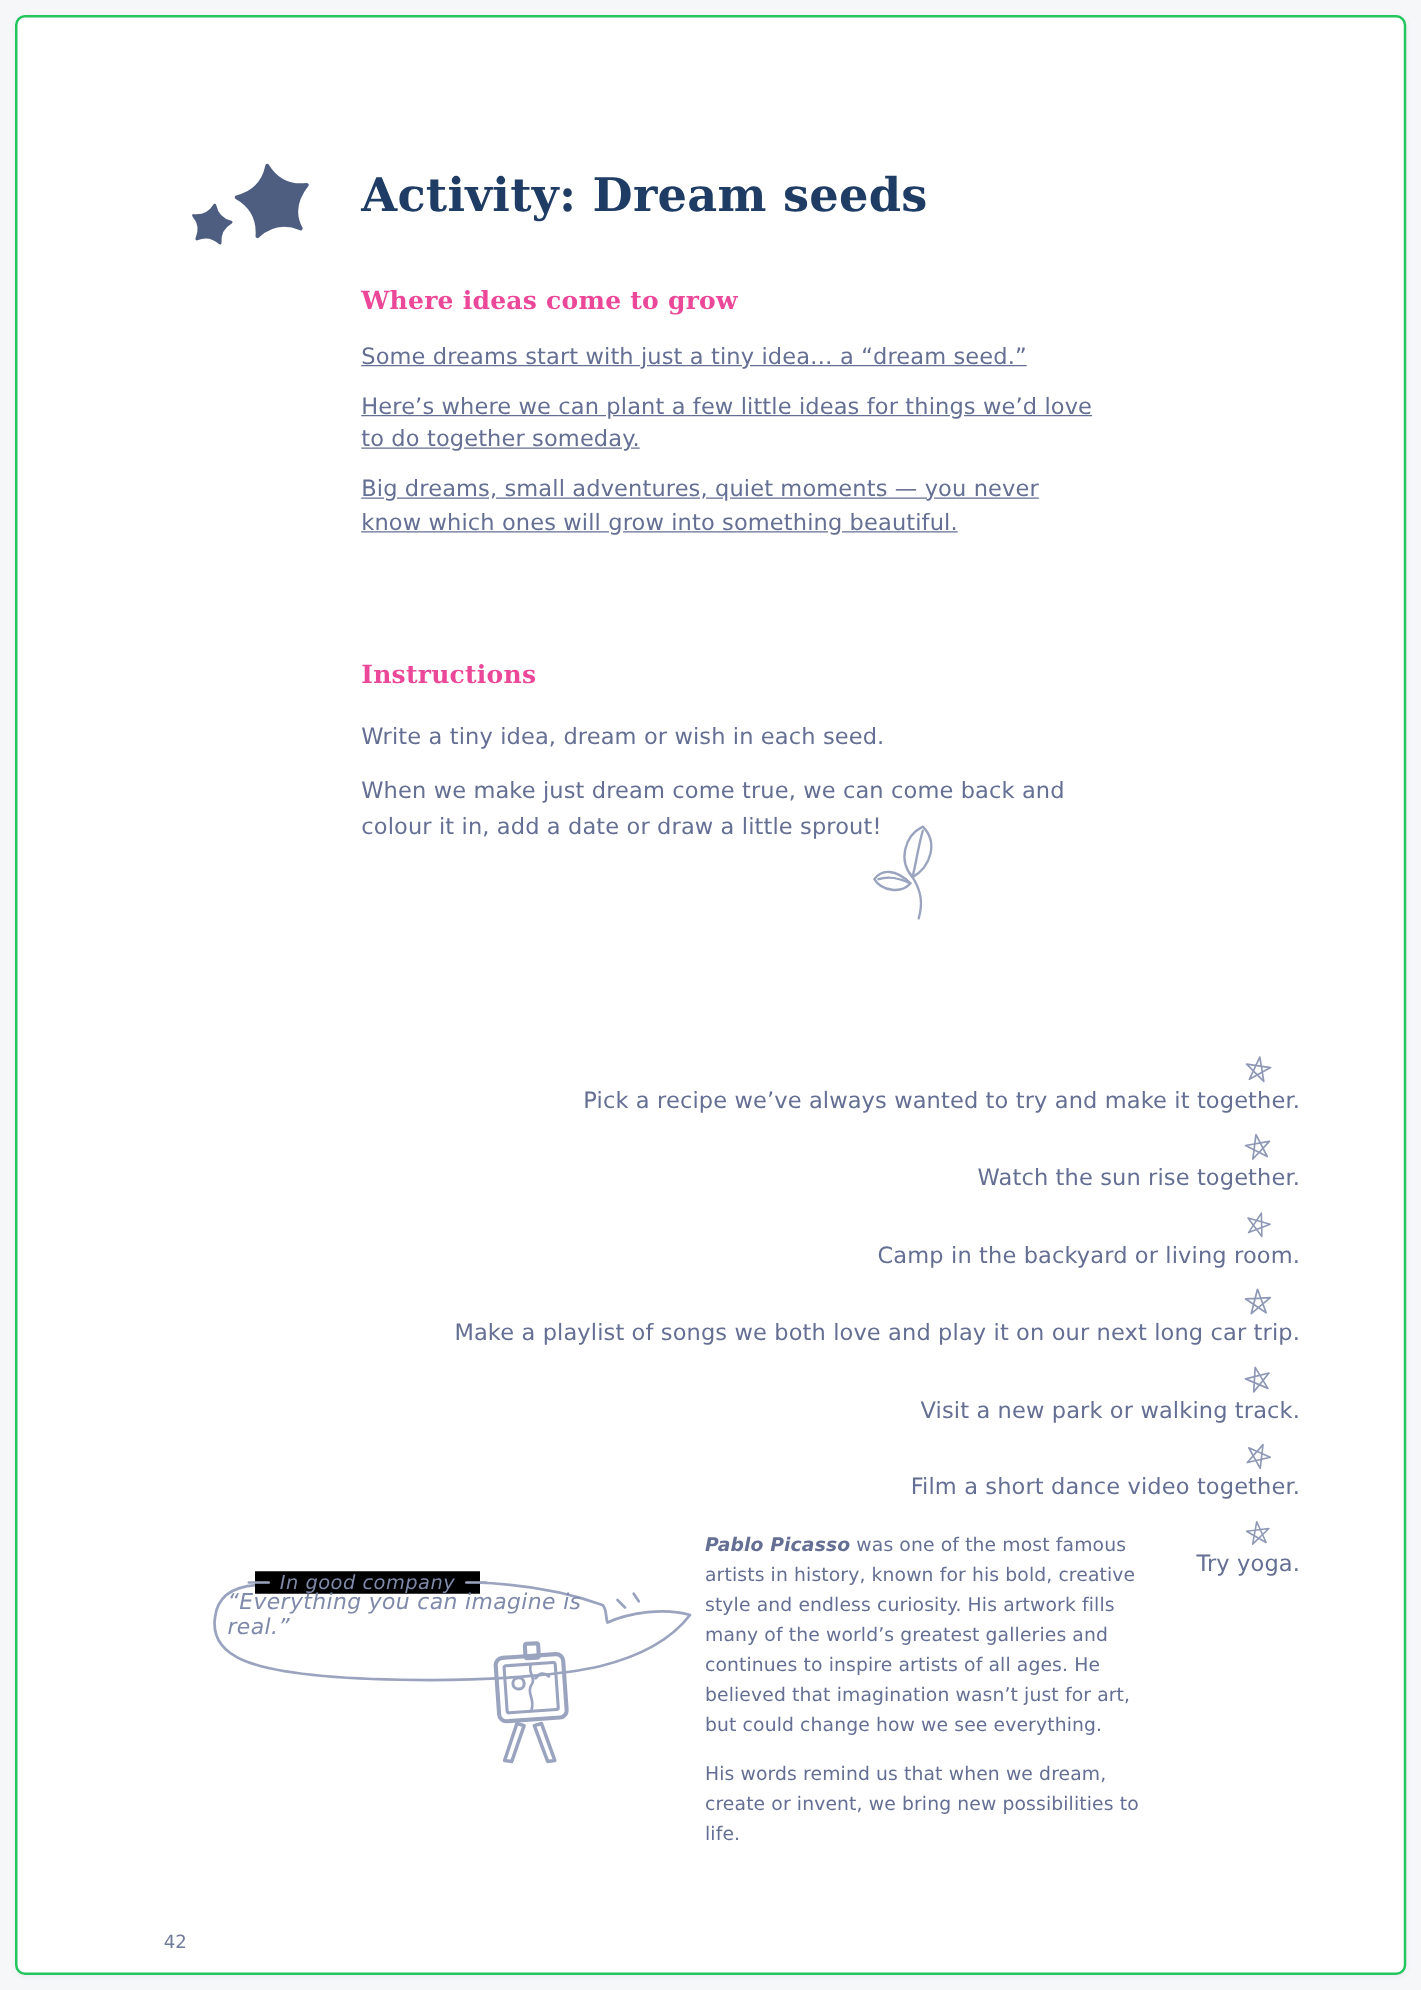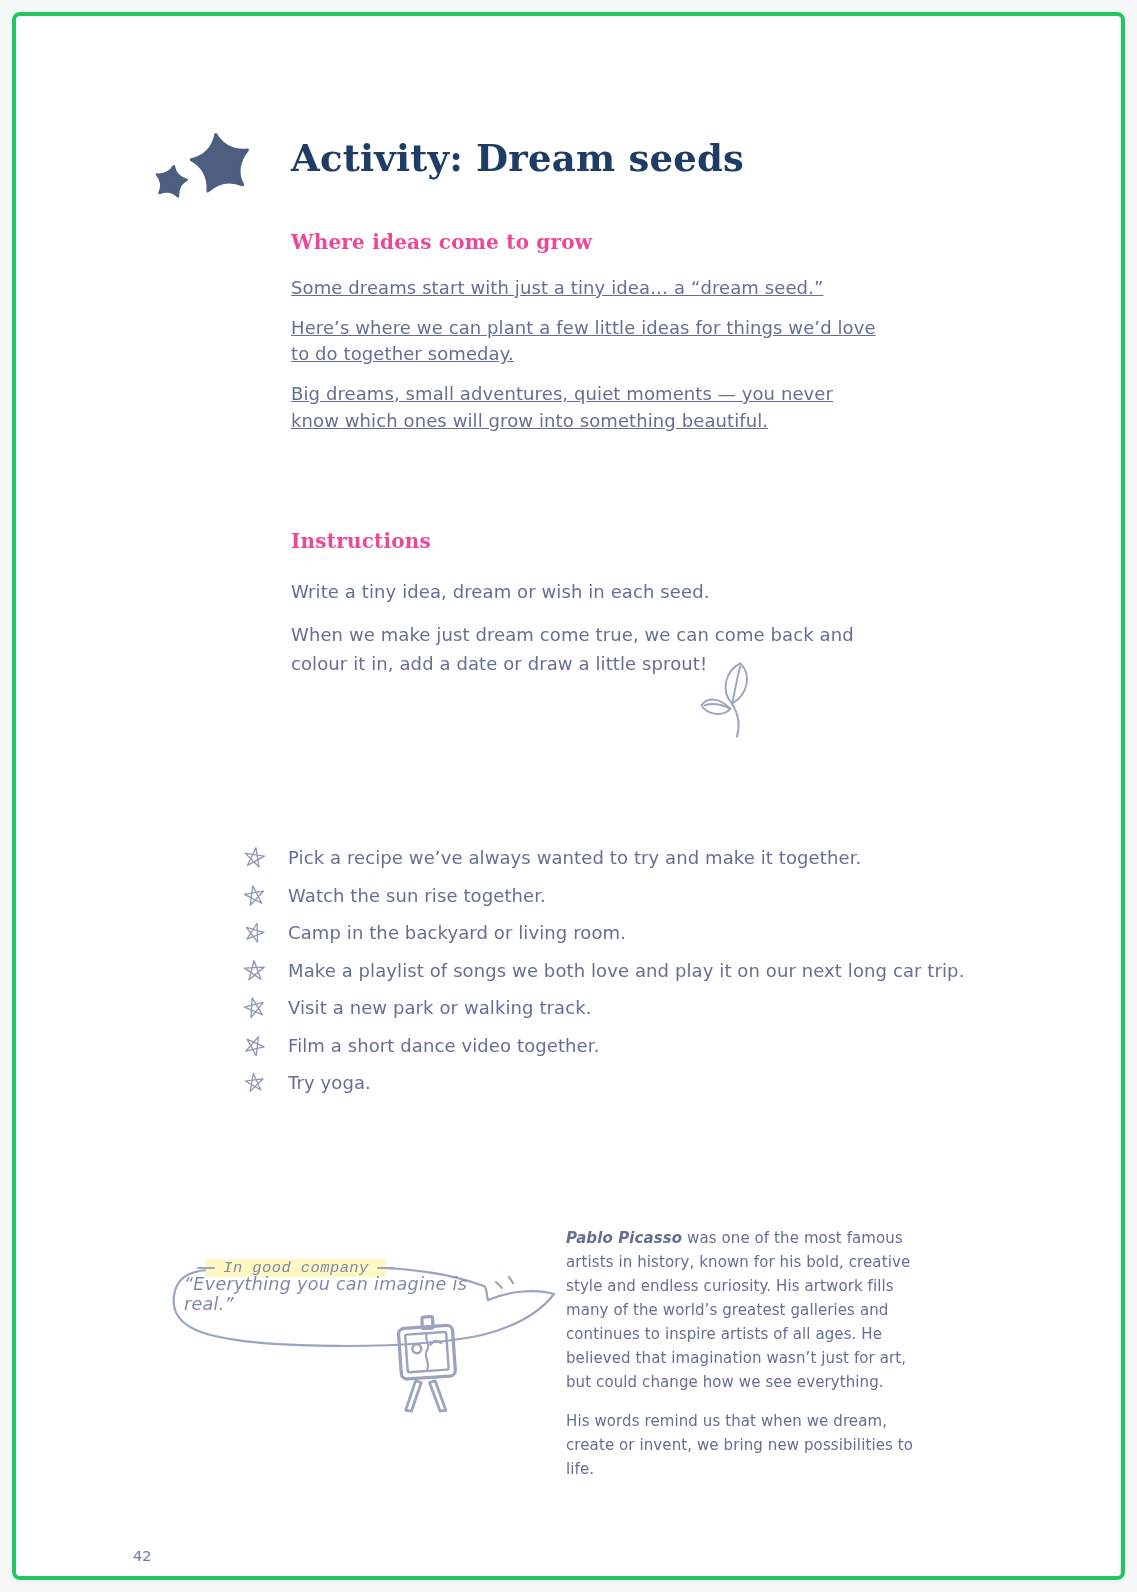--- a/index.html
+++ b/index.html
@@ -1,19 +1,19 @@
 <!DOCTYPE html>
 <html><head>
 <meta charset="utf-8">
 <style>
   * { margin:0; padding:0; box-sizing:border-box; }
   html,body { width:1137px; height:1592px; background:#f6f7f9; font-family:"DejaVu Sans", sans-serif; }
   .page-card {
     position:absolute; left:12px; top:12px; width:1113px; height:1568px;
-    background:#ffffff; border:4px solid #22c55e; border-radius:8px;
+    background:#ffffff; border:2px solid #22c55e; border-radius:8px;
     box-shadow:0 1px 5px rgba(40,50,80,0.05);
     overflow:hidden;
   }
   .abs { position:absolute; }
 
   
   .page-title {
     left:275px; top:120px; width:640px;
     font-family:"DejaVu Serif", serif; font-weight:700;
     font-size:37px; letter-spacing:0.2px; color:#1e3c64;
@@ -32,21 +32,21 @@
   #instr-block { left:275px; top:562px; width:600px; }
   #instr-block p { margin-bottom:14px; line-height:1.6; }
 
   .need-heading {
     left:275px; top:779px; width:700px;
     font-size:18.5px; font-weight:700; color:#1e3c64; letter-spacing:0.1px;
   }
 
   
   #idea-list { left:226px; top:830px; width:800px; list-style:none; }
-  #idea-list li { display:flex; align-items:flex-start; margin-bottom:13.5px; min-height:23px; }
+  #idea-list li { display:flex; align-items:flex-end; margin-bottom:13.5px; min-height:23px;flex-direction:column; }
   #idea-list .bullet { flex:0 0 26px; width:26px; height:25px; margin-right:20px; margin-top:-1px; }
   #idea-list .bullet svg { width:25px; height:25px; }
   #idea-list li:nth-child(1) .bullet svg { transform:rotate(8deg); }
   #idea-list li:nth-child(2) .bullet svg { transform:rotate(-10deg); }
   #idea-list li:nth-child(3) .bullet svg { transform:rotate(16deg) scale(0.95); }
   #idea-list li:nth-child(4) .bullet svg { transform:rotate(-3deg) scale(1.02); }
   #idea-list li:nth-child(5) .bullet svg { transform:rotate(-14deg); }
   #idea-list li:nth-child(6) .bullet svg { transform:rotate(24deg) scale(0.97); }
   #idea-list li:nth-child(7) .bullet svg { transform:rotate(-7deg) scale(0.93); }
   #idea-list .idea-text { color:#646f93; font-size:18px; line-height:1.3; letter-spacing:0.1px; }
@@ -55,21 +55,21 @@
   .doodle { stroke:#9ba4bf; fill:none; stroke-linecap:round; stroke-linejoin:round; }
   #stars-icon { left:137px; top:110px; width:105px; height:78px; }
   #sprout-icon { left:683px; top:640px; width:66px; height:88px; }
   #bubble-svg { left:150px; top:1222px; width:398px; height:118px; }
   #easel-icon { left:370px; top:1296px; width:82px; height:118px; }
 
   
   .hand { font-style:italic; color:#7f89a9; }
   #quote-label {
     left:190px; top:1243px; width:180px; display:flex; align-items:center; gap:8px;
-    background:#fef9c3; padding:0 2px; justify-content:center;font-family:Liberation Mono, monospace;
+    background:#000000; padding:0 2px; justify-content:center;
   }
   #quote-label .lbl { font-size:15.5px; white-space:nowrap; letter-spacing:0.4px; }
   #quote-label .dash { flex:1; height:2px; background:#9ba4bf; border-radius:2px; min-width:18px; }
   #quote-text { left:168px; top:1258px; width:300px; text-align:left; font-size:17.5px; letter-spacing:0.3px; }
 
   
   #bio-block { left:550px; top:1210px; width:366px; color:#646f93; font-size:15px; line-height:1.6; letter-spacing:0.1px; }
   #bio-block p { margin-bottom:15px; }
   .bio-name { font-weight:700; font-style:italic; }
 

